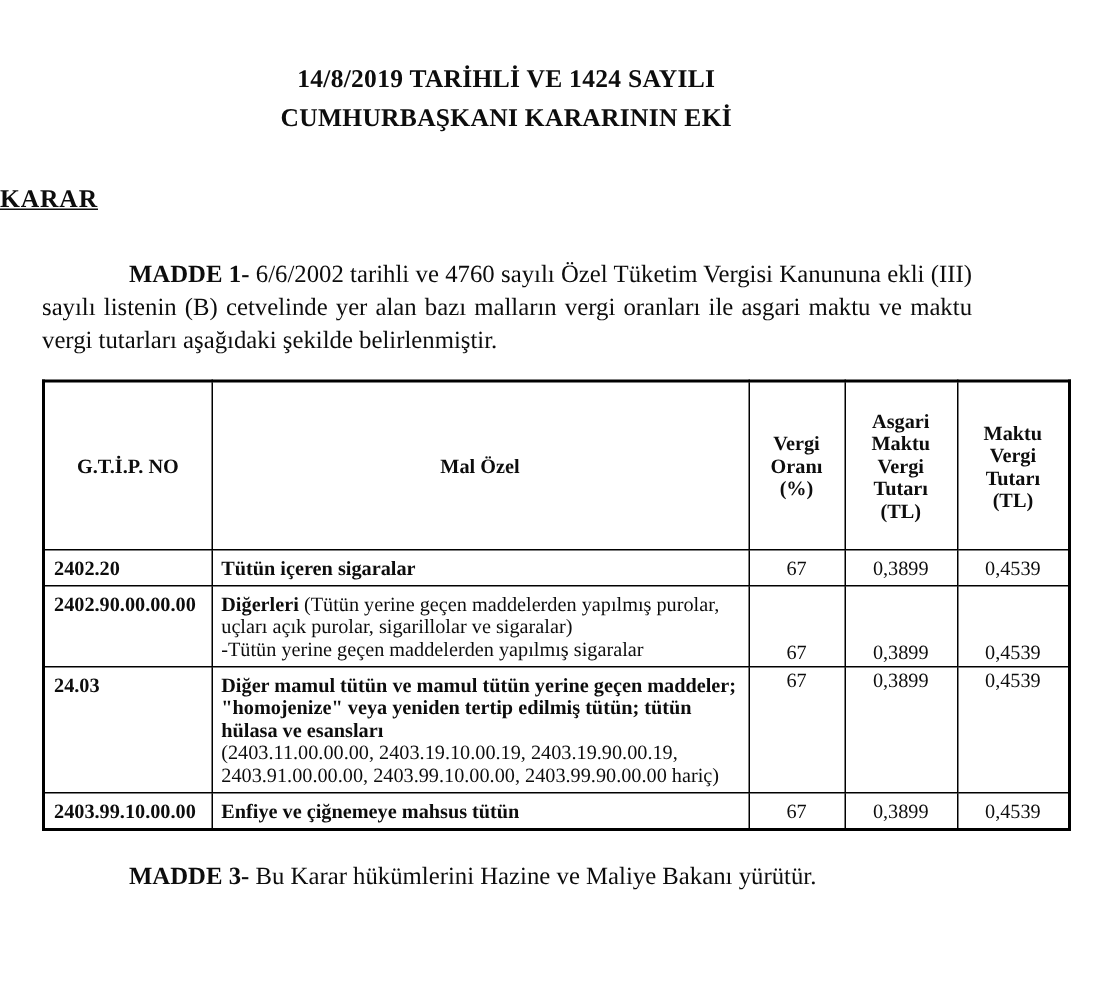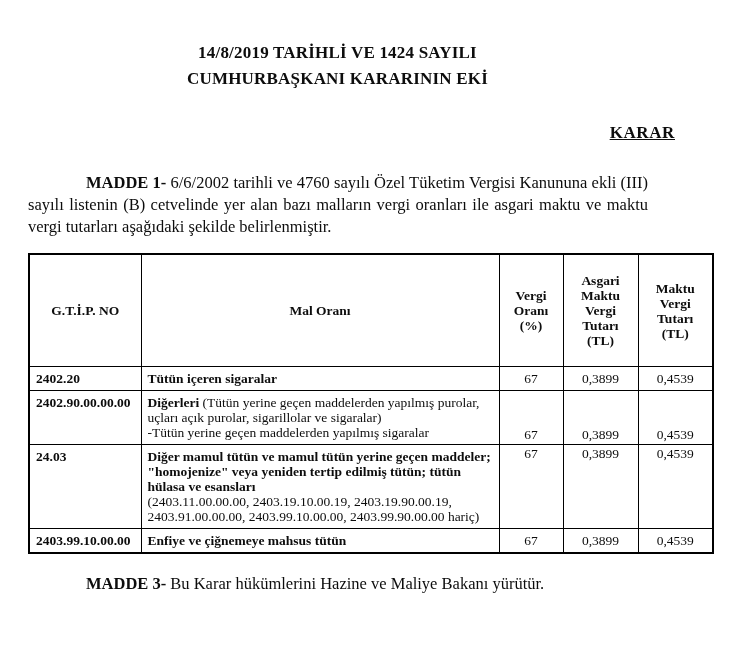--- a/index.html
+++ b/index.html
@@ -22,21 +22,21 @@
   }
   .doc-title {
     text-align: center;
     font-weight: bold;
     font-size: 17px;
     line-height: 26px;
     padding-top: 40px;
     letter-spacing: 0.2px;
   }
   .decision-heading {
-    text-align: right;
+    text-align: left;
     font-weight: bold;
     font-size: 17px;
     margin-top: 31px;
     letter-spacing: 0.6px;
   }
   .decision-heading span { text-decoration: underline; }
   .article {
     margin: 12px 27px 0 28px;
     font-size: 16.5px;
     line-height: 22px;
@@ -106,21 +106,21 @@
     <colgroup>
       <col style="width:112px">
       <col style="width:358px">
       <col style="width:64px">
       <col style="width:75px">
       <col style="width:75px">
     </colgroup>
     <tbody>
         <tr class="head-row">
       <th>G.T.İ.P. NO</th>
-      <th>Mal Oranı</th>
+      <th>Mal Özel</th>
       <th>Vergi Oranı (%)</th>
       <th>Asgari Maktu Vergi Tutarı (TL)</th>
       <th>Maktu Vergi Tutarı (TL)</th>
     </tr>
 
     <tr class="row-1">
       <td class="gtip">2402.20</td>
       <td class="name">
         <span class="b">Tütün içeren sigaralar</span>
       </td>

